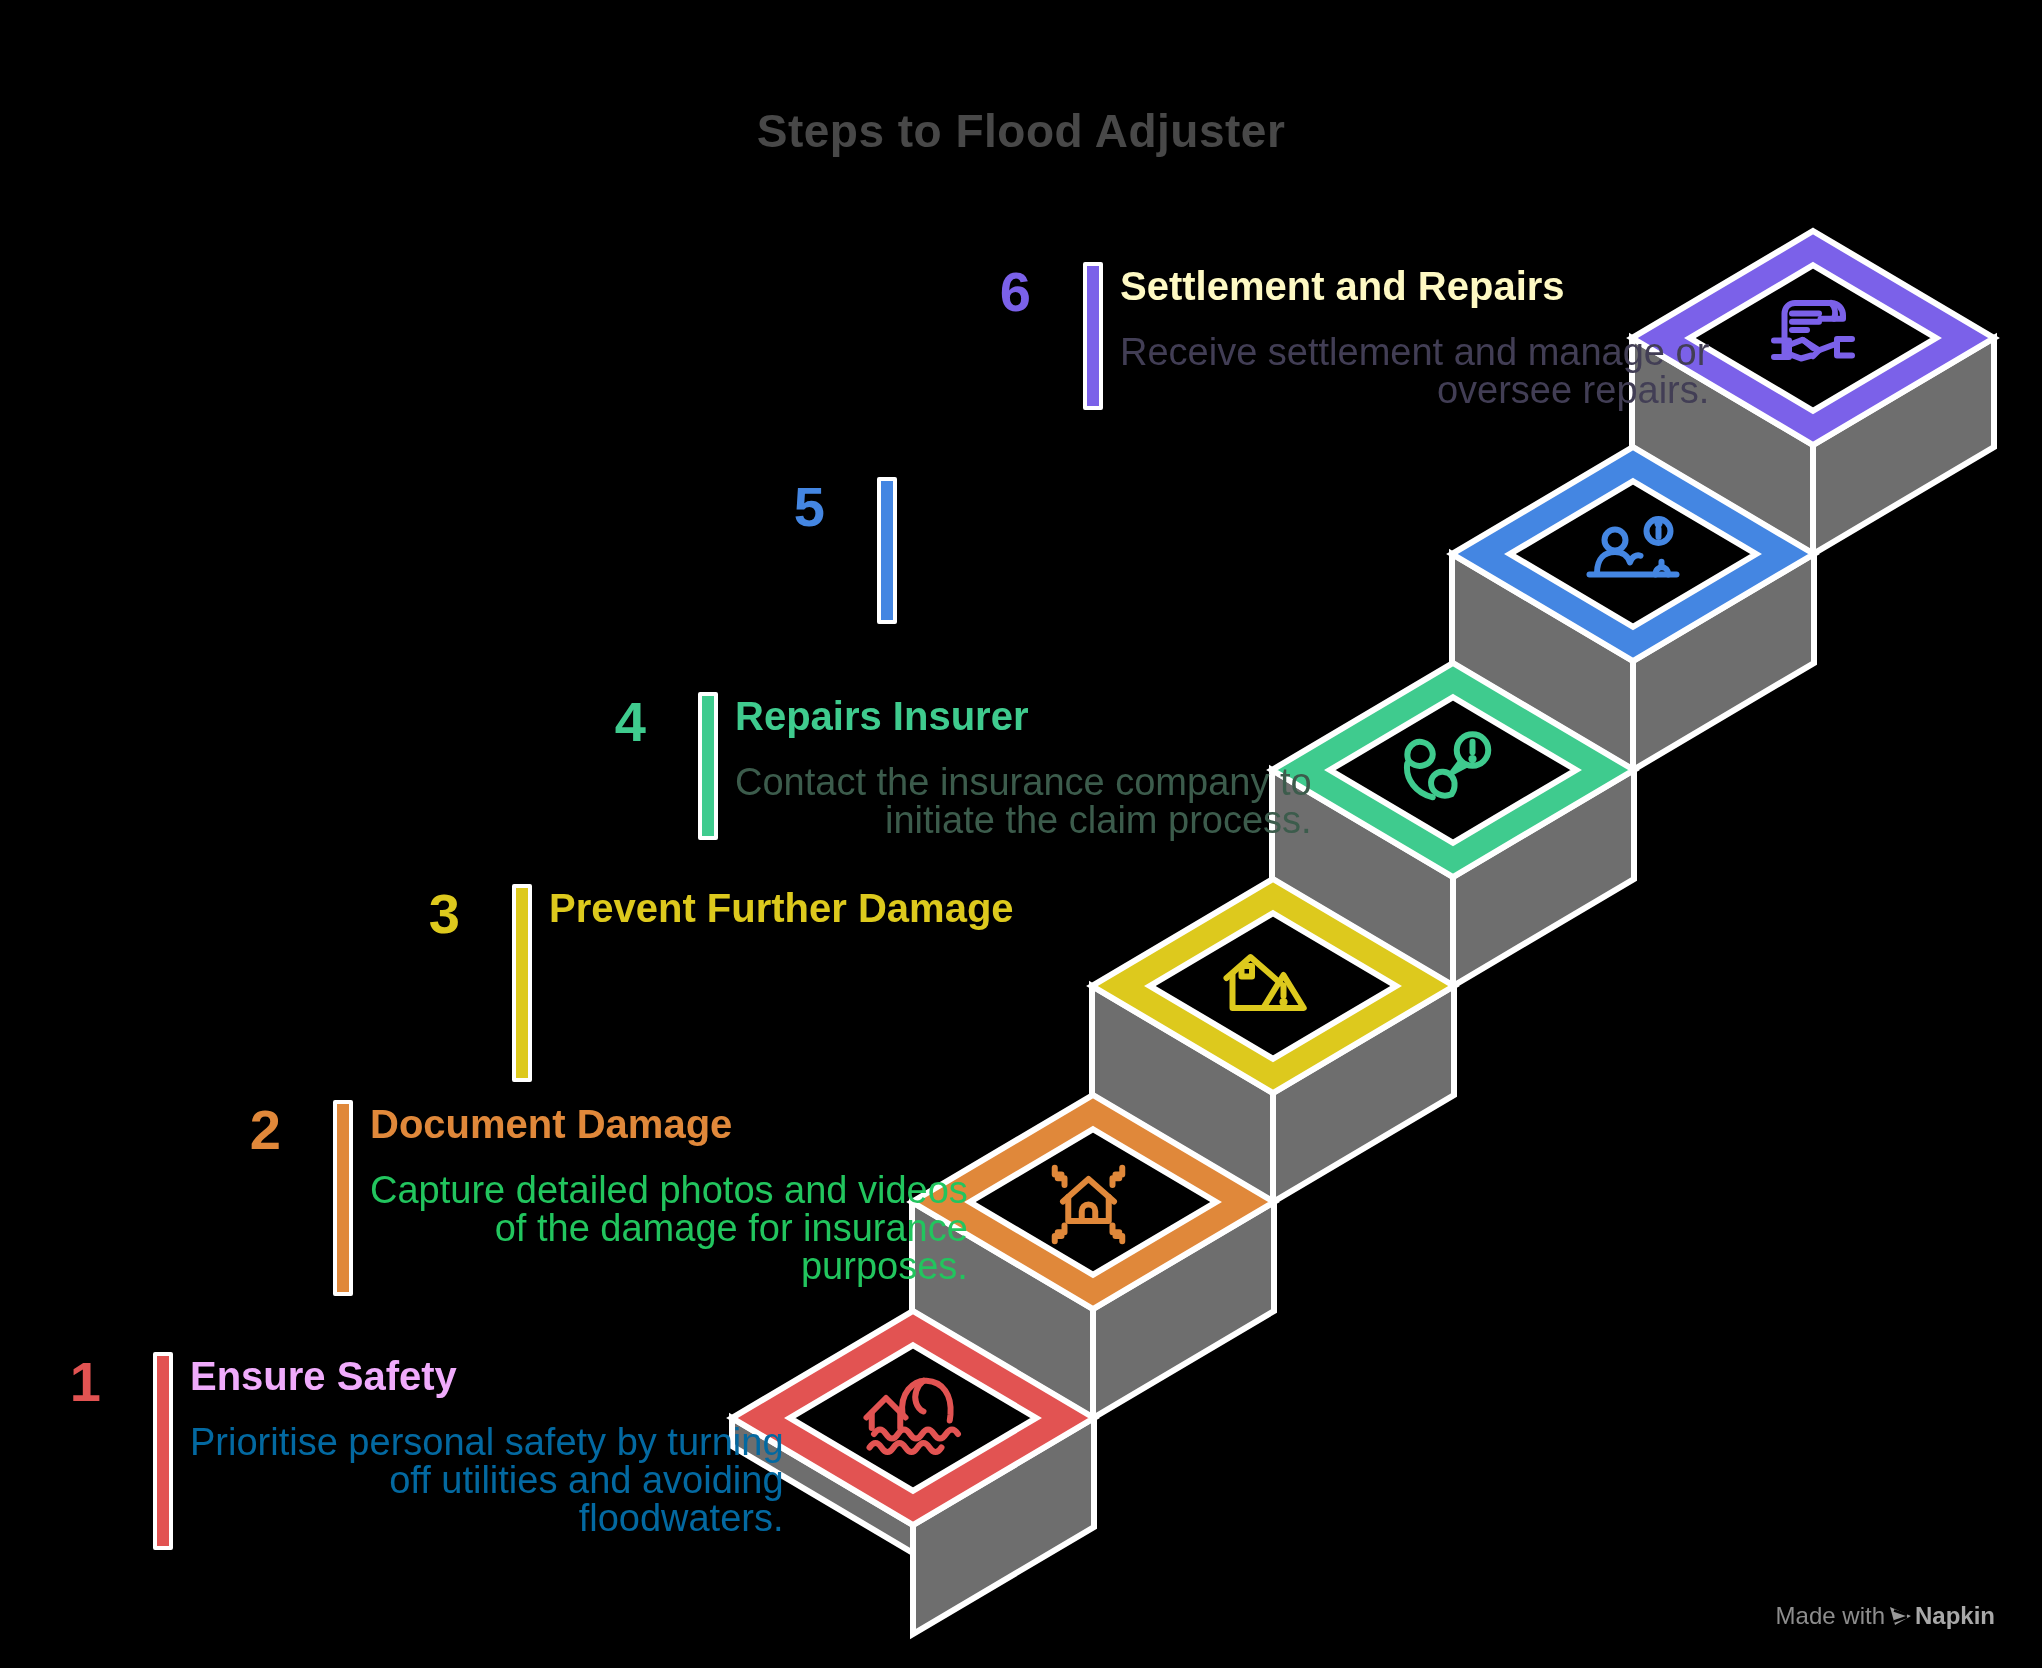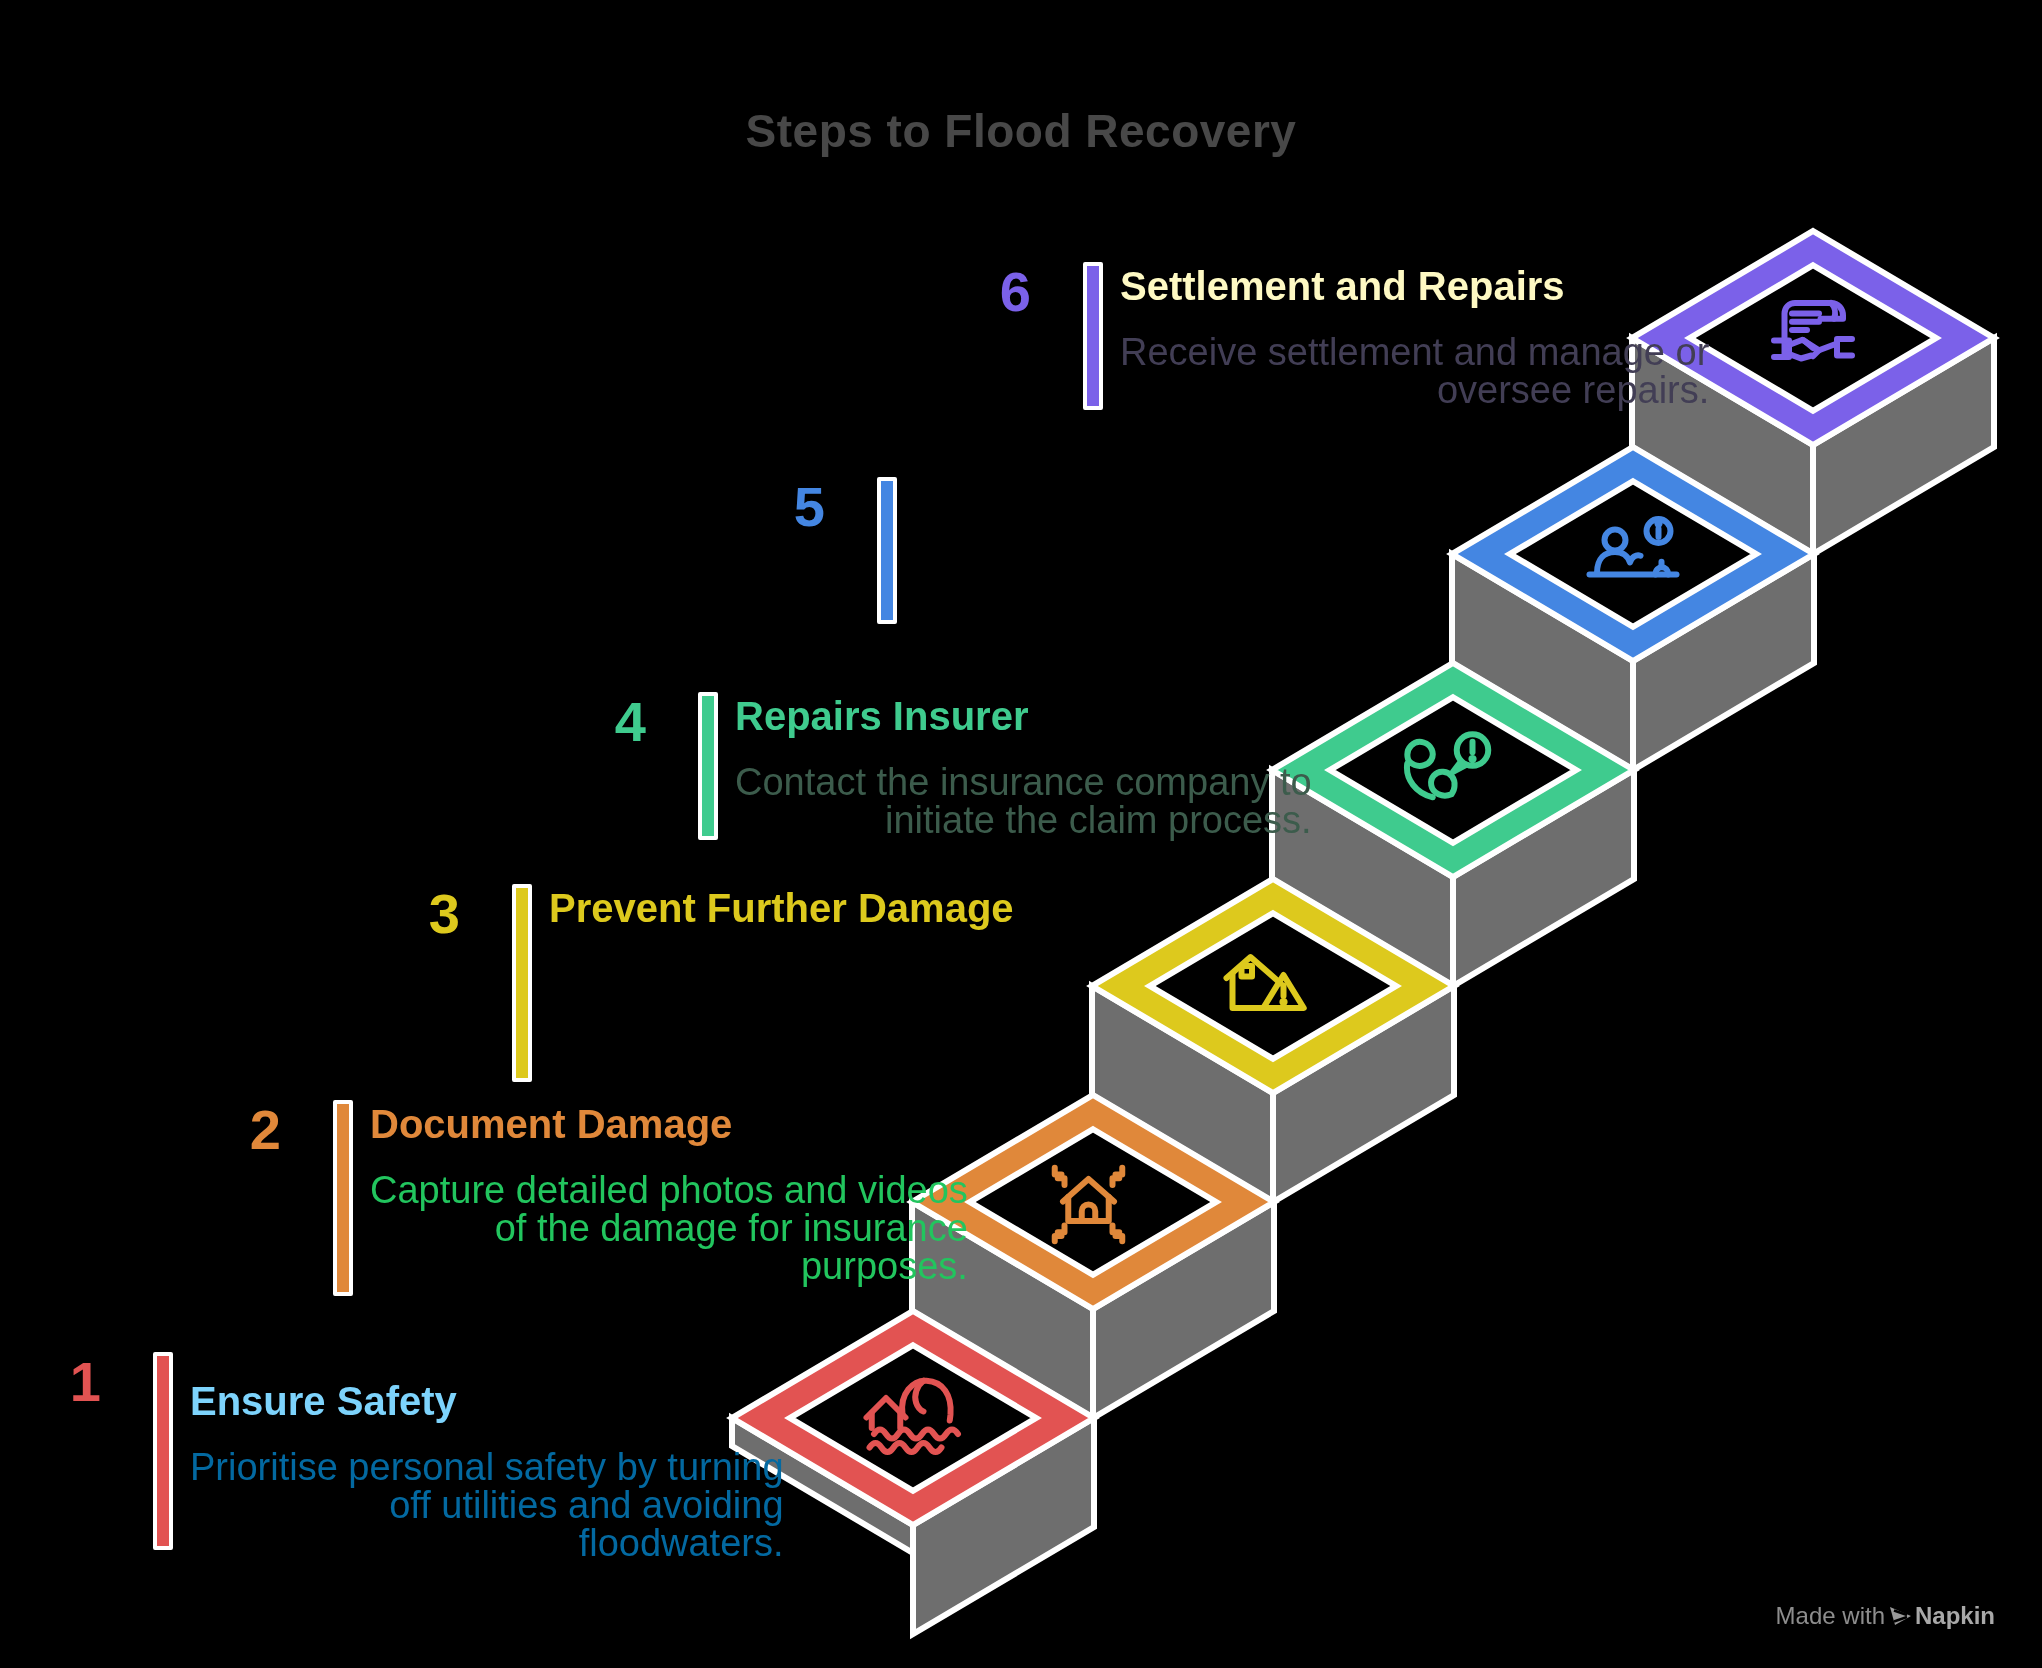--- a/index.html
+++ b/index.html
@@ -38,21 +38,21 @@
   .footer{
     position:absolute;right:47px;top:1602px;
     display:flex;align-items:center;gap:2px;
   }
   .made-with{font-size:24px;color:#8d8d8d;}
   .brand{font-size:24px;font-weight:bold;color:#a8a8a8;}
 </style>
 </head>
 <body>
 
-<div class="main-title" style="color: rgb(72, 72, 72);">Steps to Flood Recovery</div>
+<div class="main-title" style="color: rgb(72, 72, 72);">Steps to Flood Adjuster</div>
 
 <svg id="staircase" width="2042" height="1668">
     <g>
       <polygon points="1632,338 1813,445 1813,554 1632,447" fill="#6e6e6e" stroke="#ffffff" stroke-width="6"></polygon>
       <polygon points="1813,445 1994,338 1994,447 1813,554" fill="#6e6e6e" stroke="#ffffff" stroke-width="6"></polygon>
       <polygon points="1813,231 1994,338 1813,445 1632,338" fill="#7b61e9" stroke="#ffffff" stroke-width="6"></polygon>
       <polygon points="1813,265.24 1936.08,338 1813,410.76 1689.92,338" fill="#000000" stroke="#ffffff" stroke-width="6"></polygon>
       <g transform="translate(1813,336) scale(0.75)" fill="none" stroke="#7b61e9" stroke-width="8" stroke-linecap="round" stroke-linejoin="round">
         <path d="M-38,28 V-30 C-38,-38 -32,-44 -24,-44 H24 C34,-44 40,-36 40,-27 V-23 H10"></path>
         <path d="M24,-44 C29,-39 31,-31 28,-23"></path>
@@ -141,21 +141,21 @@
         <path d="M-52,24 q8,-12 16,0 t16,0 t16,0 t16,0 t16,0 t16,0 t16,0"></path>
         <path d="M-58,42 q8,-12 16,0 t16,0 t16,0 t16,0 t16,0 t16,0"></path>
       </g>
     </g>
   </svg>
 
 <div class="step-block step-b1">
   <div class="step-num" style="color: rgb(226, 83, 82);">1</div>
   <div class="step-bar" style="background: rgb(226, 83, 82);"></div>
   <div class="step-text">
-    <div class="step-title" style="color: #7dd3fc; margin-top: 25px;">Ensure Safety</div>
+    <div class="step-title" style="color: #f0abfc;">Ensure Safety</div>
     <div class="step-desc" style="color: #0369a1;">Prioritise personal safety by turning
 off utilities and avoiding
 floodwaters.</div>
   </div>
 </div>
 
 <div class="step-block step-b2">
   <div class="step-num" style="color: rgb(224, 136, 58);">2</div>
   <div class="step-bar" style="background: rgb(224, 136, 58);"></div>
   <div class="step-text">

